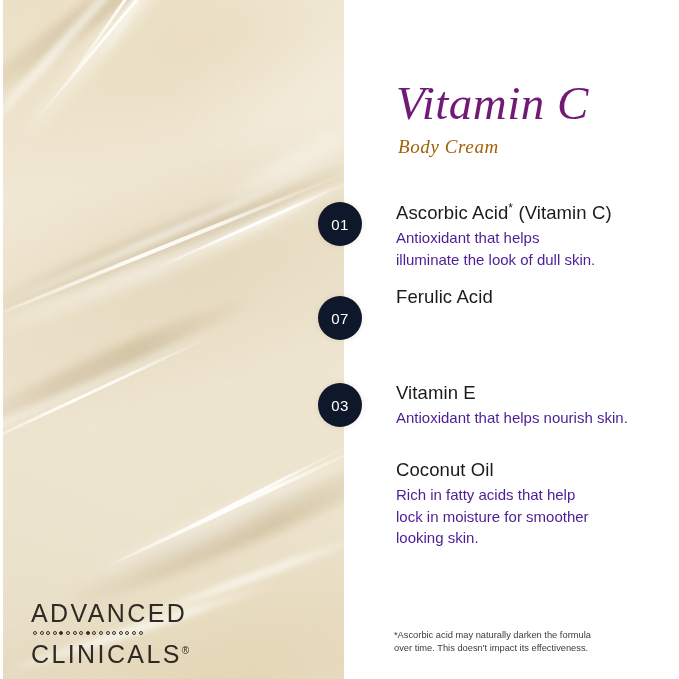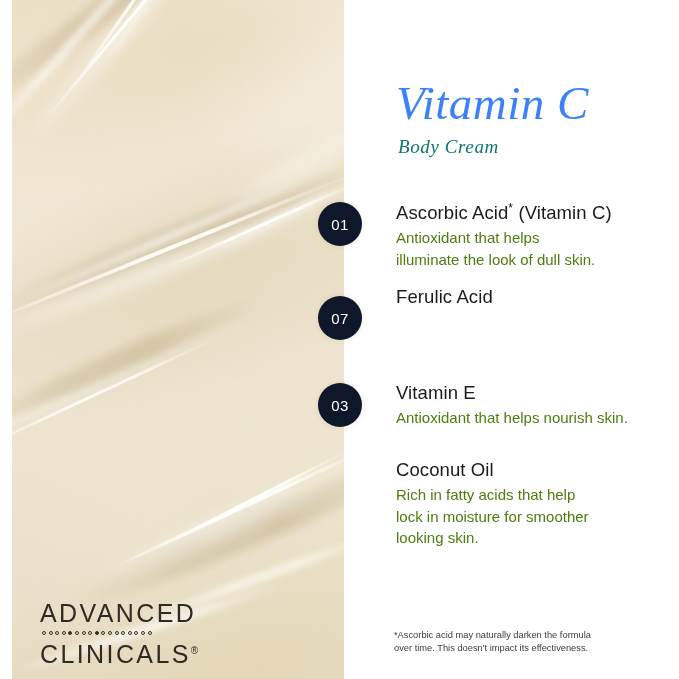--- a/index.html
+++ b/index.html
@@ -12,21 +12,21 @@
     width: 679px;
     height: 679px;
     background: #ffffff;
     overflow: hidden;
     font-family: "Liberation Sans", sans-serif;
   }
 
   
   .photo {
     position: absolute;
-    left: 12px;
+    left: 3px;
     top: 0;
     width: 344px;
     height: 679px;
     overflow: hidden;
     background: #efe6d2;
   }
   .photo-base {
     position: absolute;
     inset: -10%;
     background:
@@ -140,32 +140,32 @@
   }
 
   .title {
     position: absolute;
     left: 52px;
     top: 78px;
     font-family: "Liberation Serif", serif;
     font-style: italic;
     font-size: 47px;
     line-height: 50px;
-    color: #3b82f6;
+    color: #701a75;
     letter-spacing: 0.5px;
     white-space: nowrap;
   }
   .subtitle {
     position: absolute;
     left: 54px;
     top: 136px;
     font-family: "Liberation Serif", serif;
     font-style: italic;
     font-size: 19px;
-    color: #0f766e;
+    color: #a16207;
     letter-spacing: 0.6px;
     white-space: nowrap;
   }
 
   
   .item {
     position: absolute;
     left: 52px;
     width: 280px;
   }
@@ -179,21 +179,21 @@
   }
   .item-title sup {
     font-size: 12px;
     vertical-align: super;
     line-height: 0;
   }
   .item-desc {
     font-family: "Liberation Sans", sans-serif;
     font-size: 15px;
     line-height: 21.5px;
-    color: #4d7c0f;
+    color: #4c1d95;
     margin-top: 3px;
   }
   .item-desc div { white-space: nowrap; }
 
   .footnote {
     position: absolute;
     left: 50px;
     top: 629px;
     width: 285px;
     font-family: "Liberation Sans", sans-serif;

